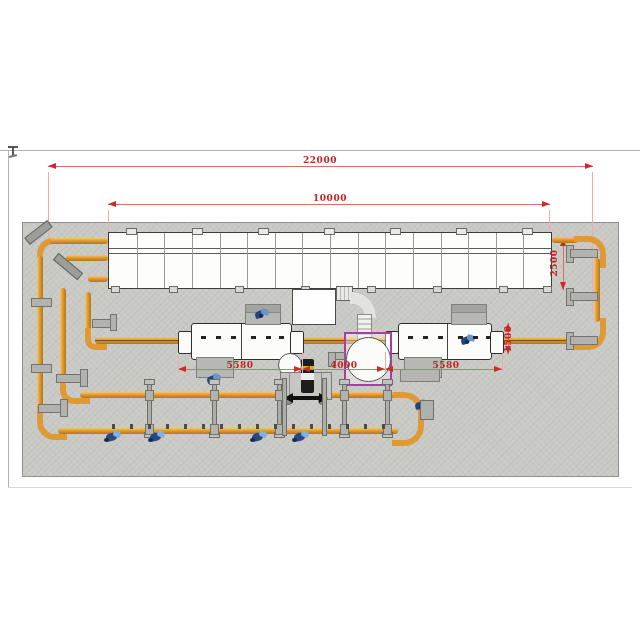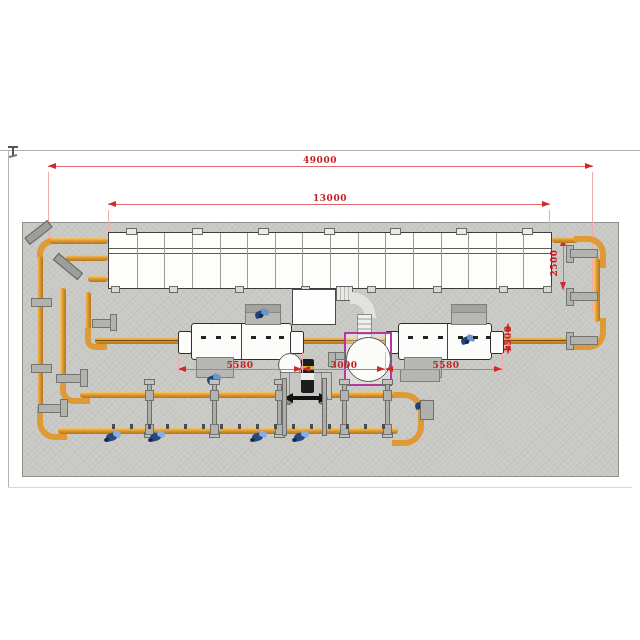--- a/index.html
+++ b/index.html
@@ -109,28 +109,28 @@
       <span class="a"></span>
       <span class="b"></span>
       <span class="c"></span>
     </div>
 
   <div class="abs" id="pad"></div>
 
   <div class="abs dim" style="left:48px;top:166px;width:545px;"></div>
   <div class="abs arr l" style="left:48px;top:163px;"></div>
   <div class="abs arr r" style="left:585px;top:163px;"></div>
-  <div class="abs dimtxt" style="left:290px;top:155px;width:60px;">49000</div>
+  <div class="abs dimtxt" style="left:290px;top:155px;width:60px;">22000</div>
   <div class="abs ext" style="left:48px;top:172px;width:1px;height:68px;"></div>
   <div class="abs ext" style="left:592px;top:172px;width:1px;height:140px;"></div>
 
   <div class="abs dim" style="left:108px;top:204px;width:442px;"></div>
   <div class="abs arr l" style="left:108px;top:201px;"></div>
   <div class="abs arr r" style="left:542px;top:201px;"></div>
-  <div class="abs dimtxt" style="left:300px;top:193px;width:60px;">13000</div>
+  <div class="abs dimtxt" style="left:300px;top:193px;width:60px;">10000</div>
   <div class="abs ext" style="left:108px;top:210px;width:1px;height:22px;"></div>
   <div class="abs ext" style="left:549px;top:210px;width:1px;height:22px;"></div>
 
   <div class="abs" id="conveyor">
     <div id="cv-rail"></div>
   <div class="cv-div" style="left: 27.625px;"></div>
       <div class="cv-div" style="left: 55.25px;"></div>
       <div class="cv-div" style="left: 82.875px;"></div>
       <div class="cv-div" style="left: 110.5px;"></div>
       <div class="cv-div" style="left: 138.125px;"></div>
@@ -264,21 +264,21 @@
   <div class="abs" id="ubracket"></div>
 
   <div class="abs dim" style="left:178px;top:369px;width:124px;"></div>
   <div class="abs arr l" style="left:178px;top:366px;"></div>
   <div class="abs arr r" style="left:294px;top:366px;"></div>
   <div class="abs dimtxt" style="left:222px;top:360px;width:36px;">5580</div>
 
   <div class="abs dim" style="left:302px;top:369px;width:83px;"></div>
   <div class="abs arr l" style="left:302px;top:366px;"></div>
   <div class="abs arr r" style="left:377px;top:366px;"></div>
-  <div class="abs dimtxt" style="left:326px;top:360px;width:36px;">3000</div>
+  <div class="abs dimtxt" style="left:326px;top:360px;width:36px;">4000</div>
 
   <div class="abs dim" style="left:385px;top:369px;width:117px;"></div>
   <div class="abs arr l" style="left:385px;top:366px;"></div>
   <div class="abs arr r" style="left:494px;top:366px;"></div>
   <div class="abs dimtxt" style="left:428px;top:360px;width:36px;">5580</div>
 
   <div class="abs ext" style="left:178px;top:355px;width:1px;height:18px;"></div>
   <div class="abs ext" style="left:302px;top:352px;width:1px;height:21px;"></div>
   <div class="abs ext" style="left:385px;top:352px;width:1px;height:21px;"></div>
   <div class="abs ext" style="left:502px;top:352px;width:1px;height:21px;"></div>

